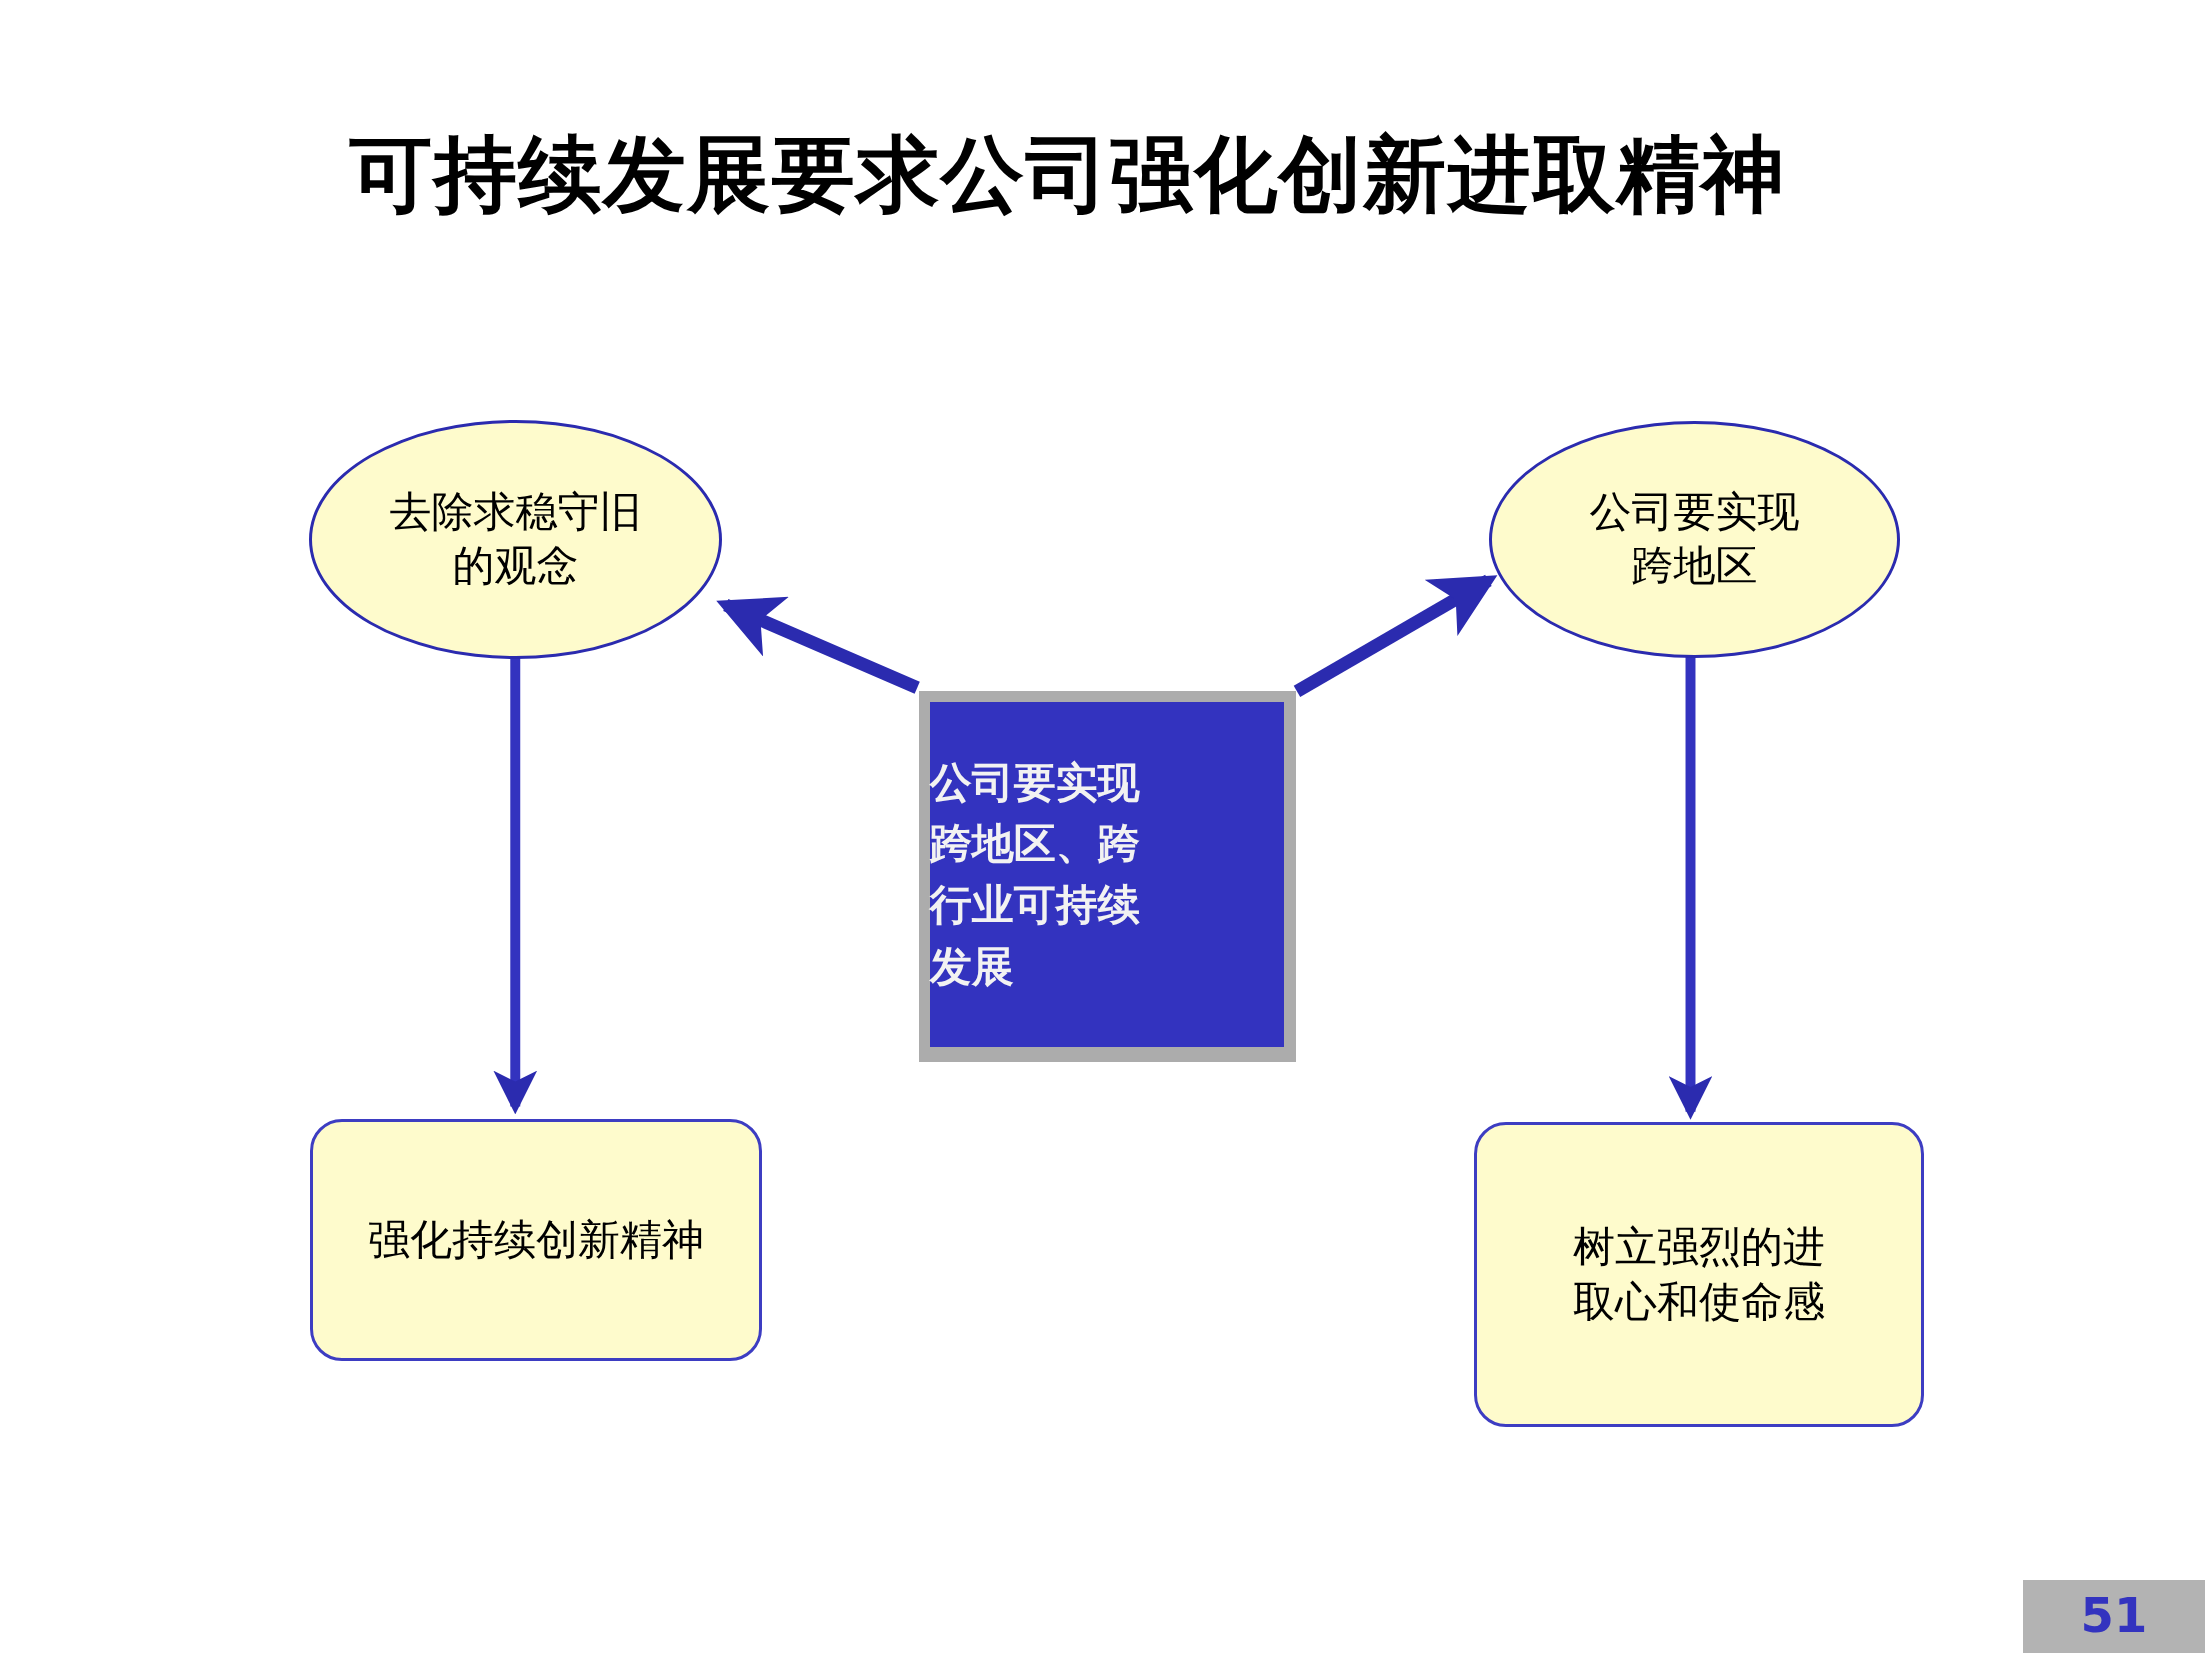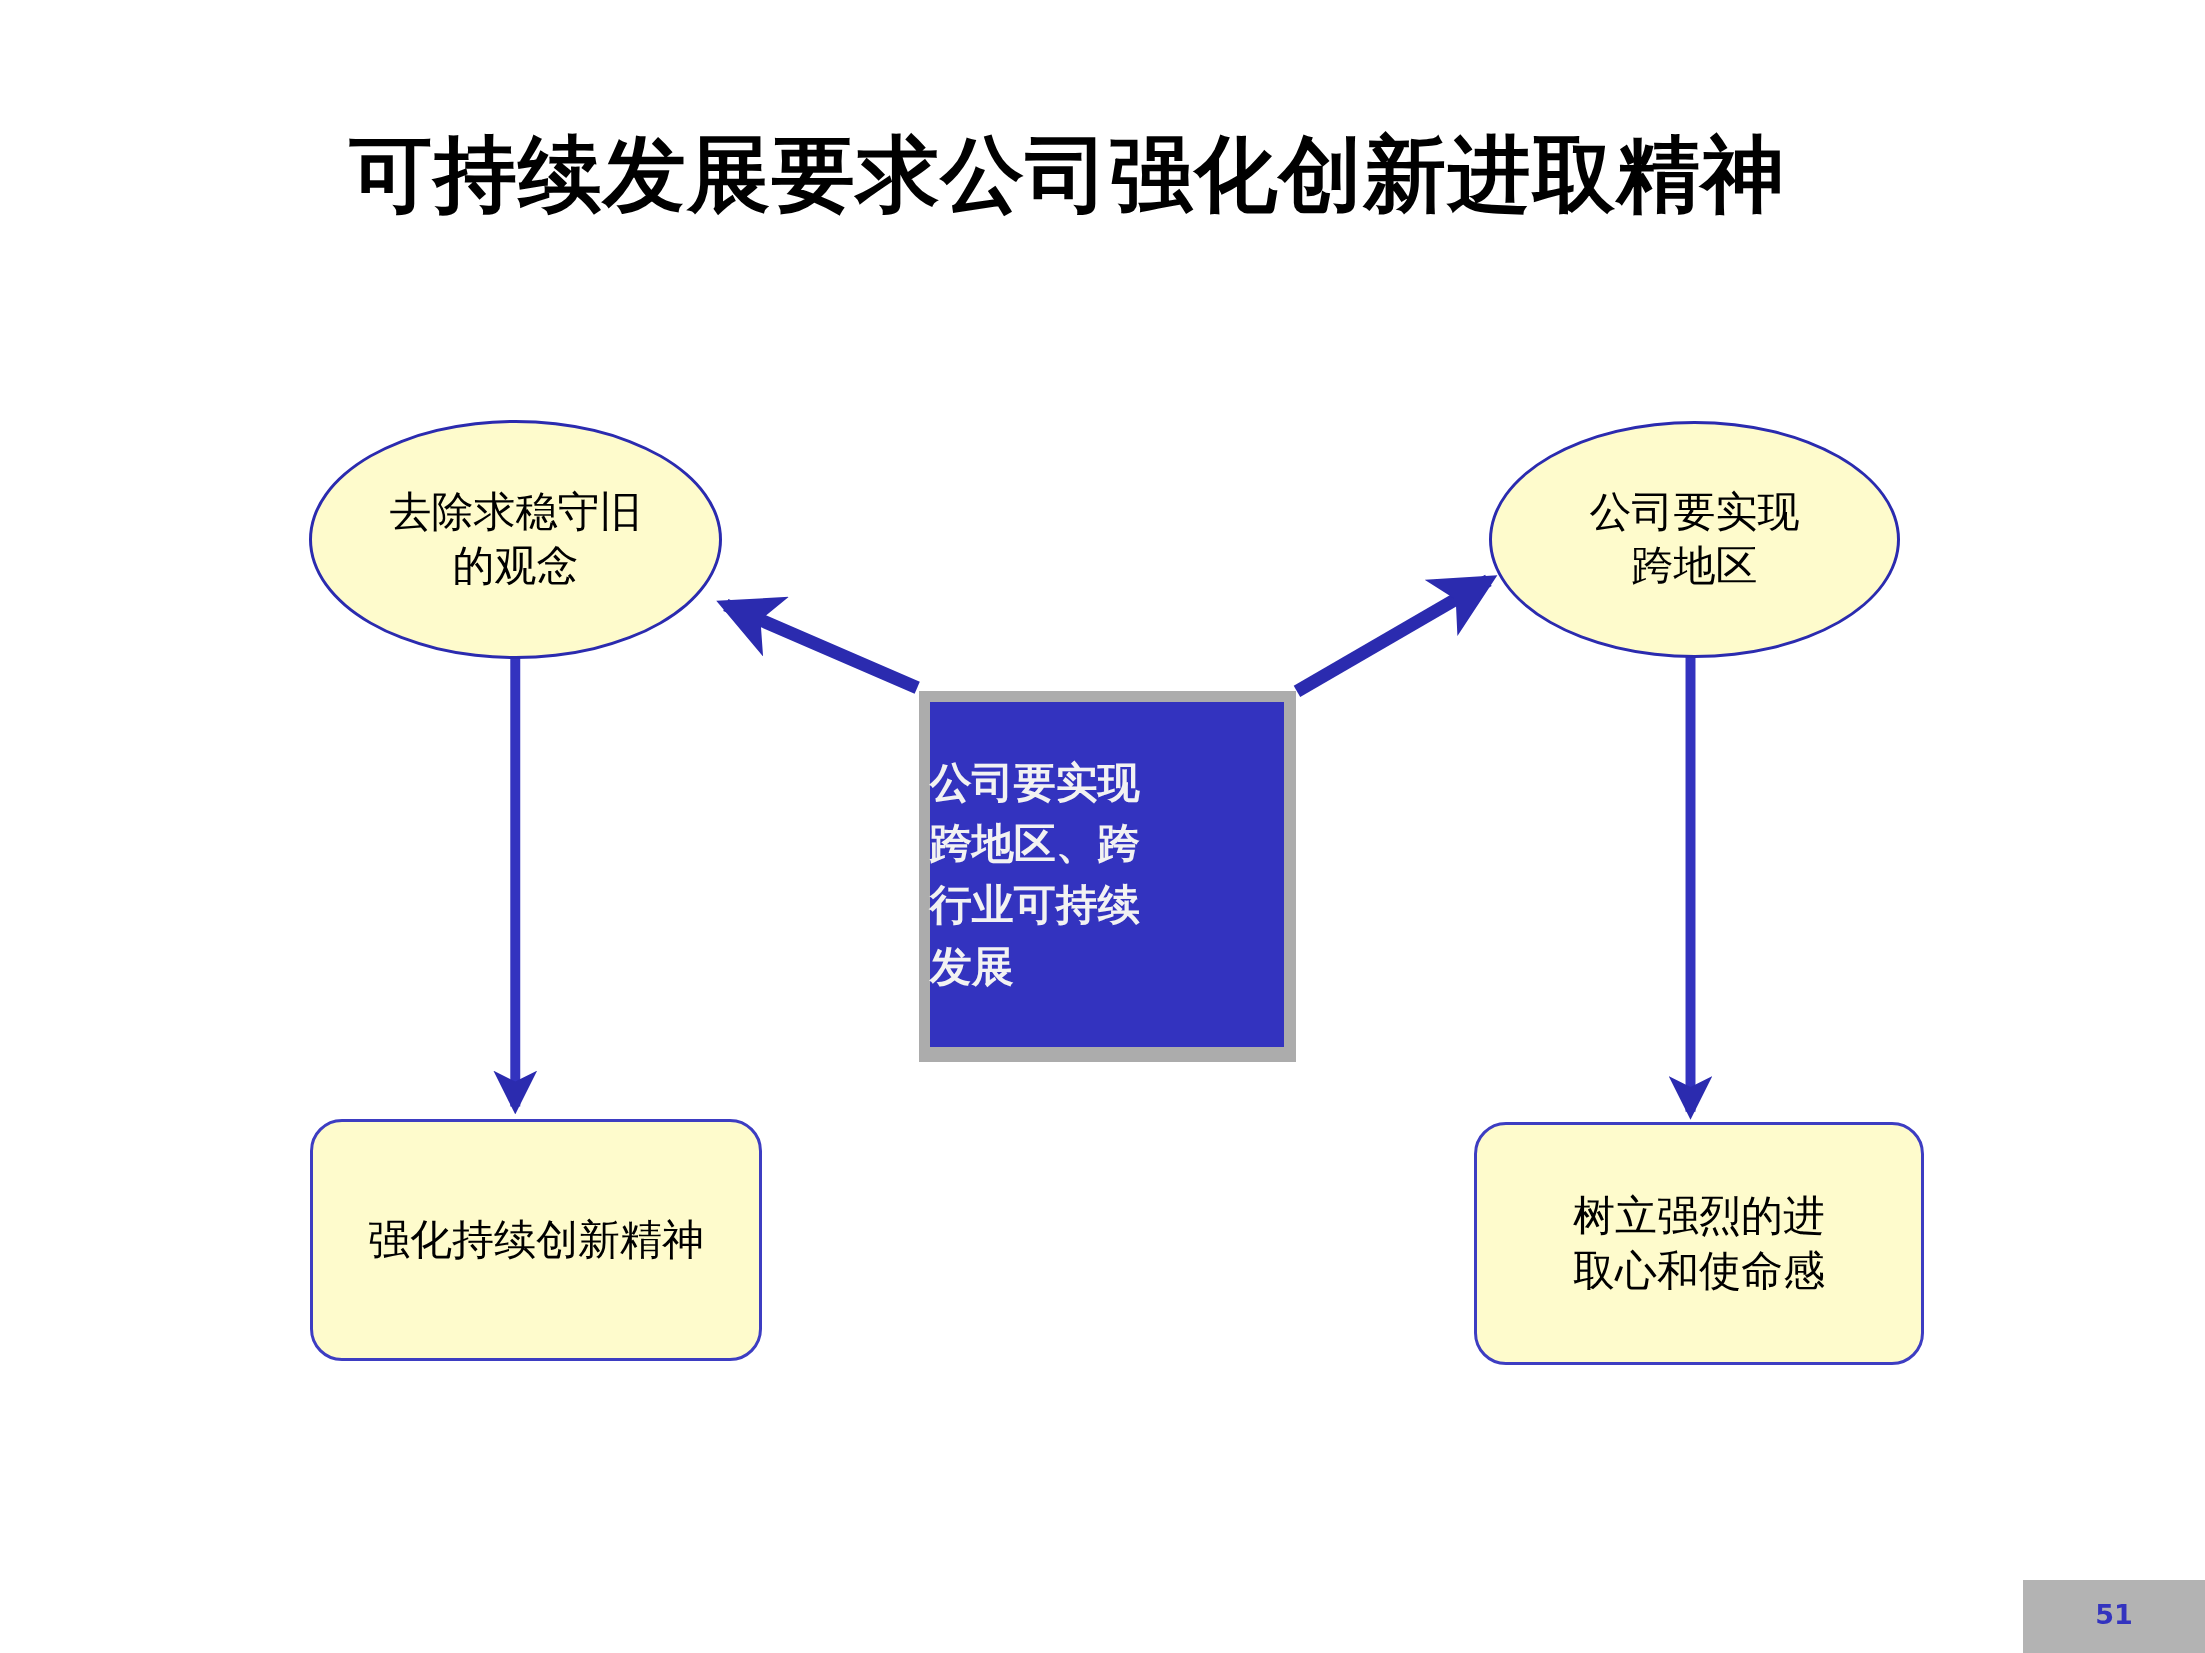--- a/index.html
+++ b/index.html
@@ -116,38 +116,38 @@
     align-items: center;
     justify-content: center;
     text-align: center;
     color: #000000;
     font-size: 42px;
     line-height: 1.3;
   }
   .round-node .node-text { display: block; width: 86%; }
 
   #box-bottom-left  { left: 310px;  top: 1119px; width: 452px; height: 242px; }
-  #box-bottom-right { left: 1474px; top: 1122px; width: 450px; height: 243px; }
+  #box-bottom-right { left: 1474px; top: 1122px; width: 450px; height: 305px; }
   #box-bottom-right .node-text { width: 66%; word-break: break-all; }
 
   
   #page-footer {
     position: absolute;
     left: 2023px;
     top: 1580px;
     width: 182px;
     height: 74px;
     background: #B3B3B3;
     display: flex;
     align-items: center;
     justify-content: center;
   }
   #page-footer .page-num {
     color: #3333BF;
-    font-size: 27px;
+    font-size: 48px;
     font-weight: bold;
     line-height: 1;
     padding-bottom: 4.6px;
   }
 </style>
 </head>
 <body>
 
 <div id="slide">
 

